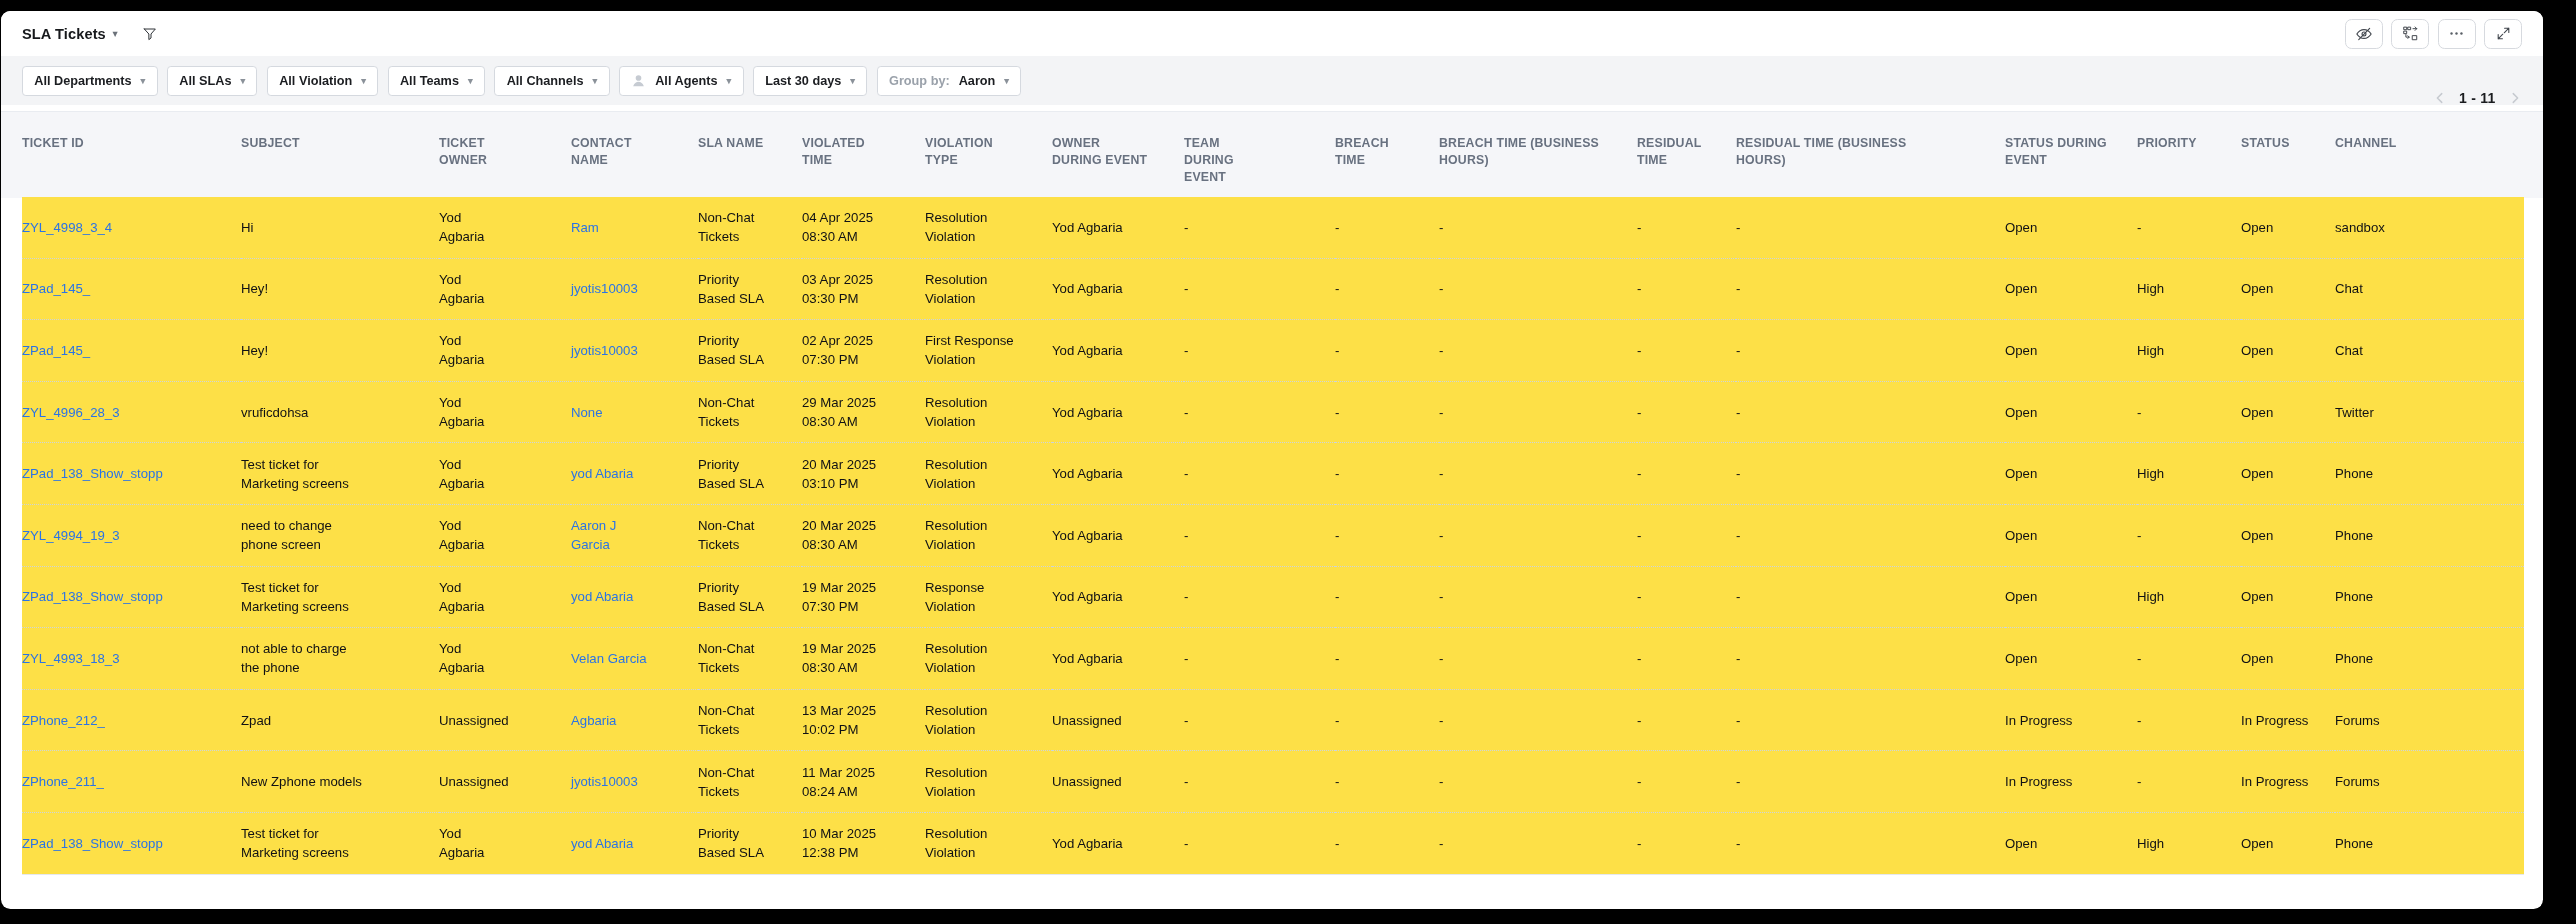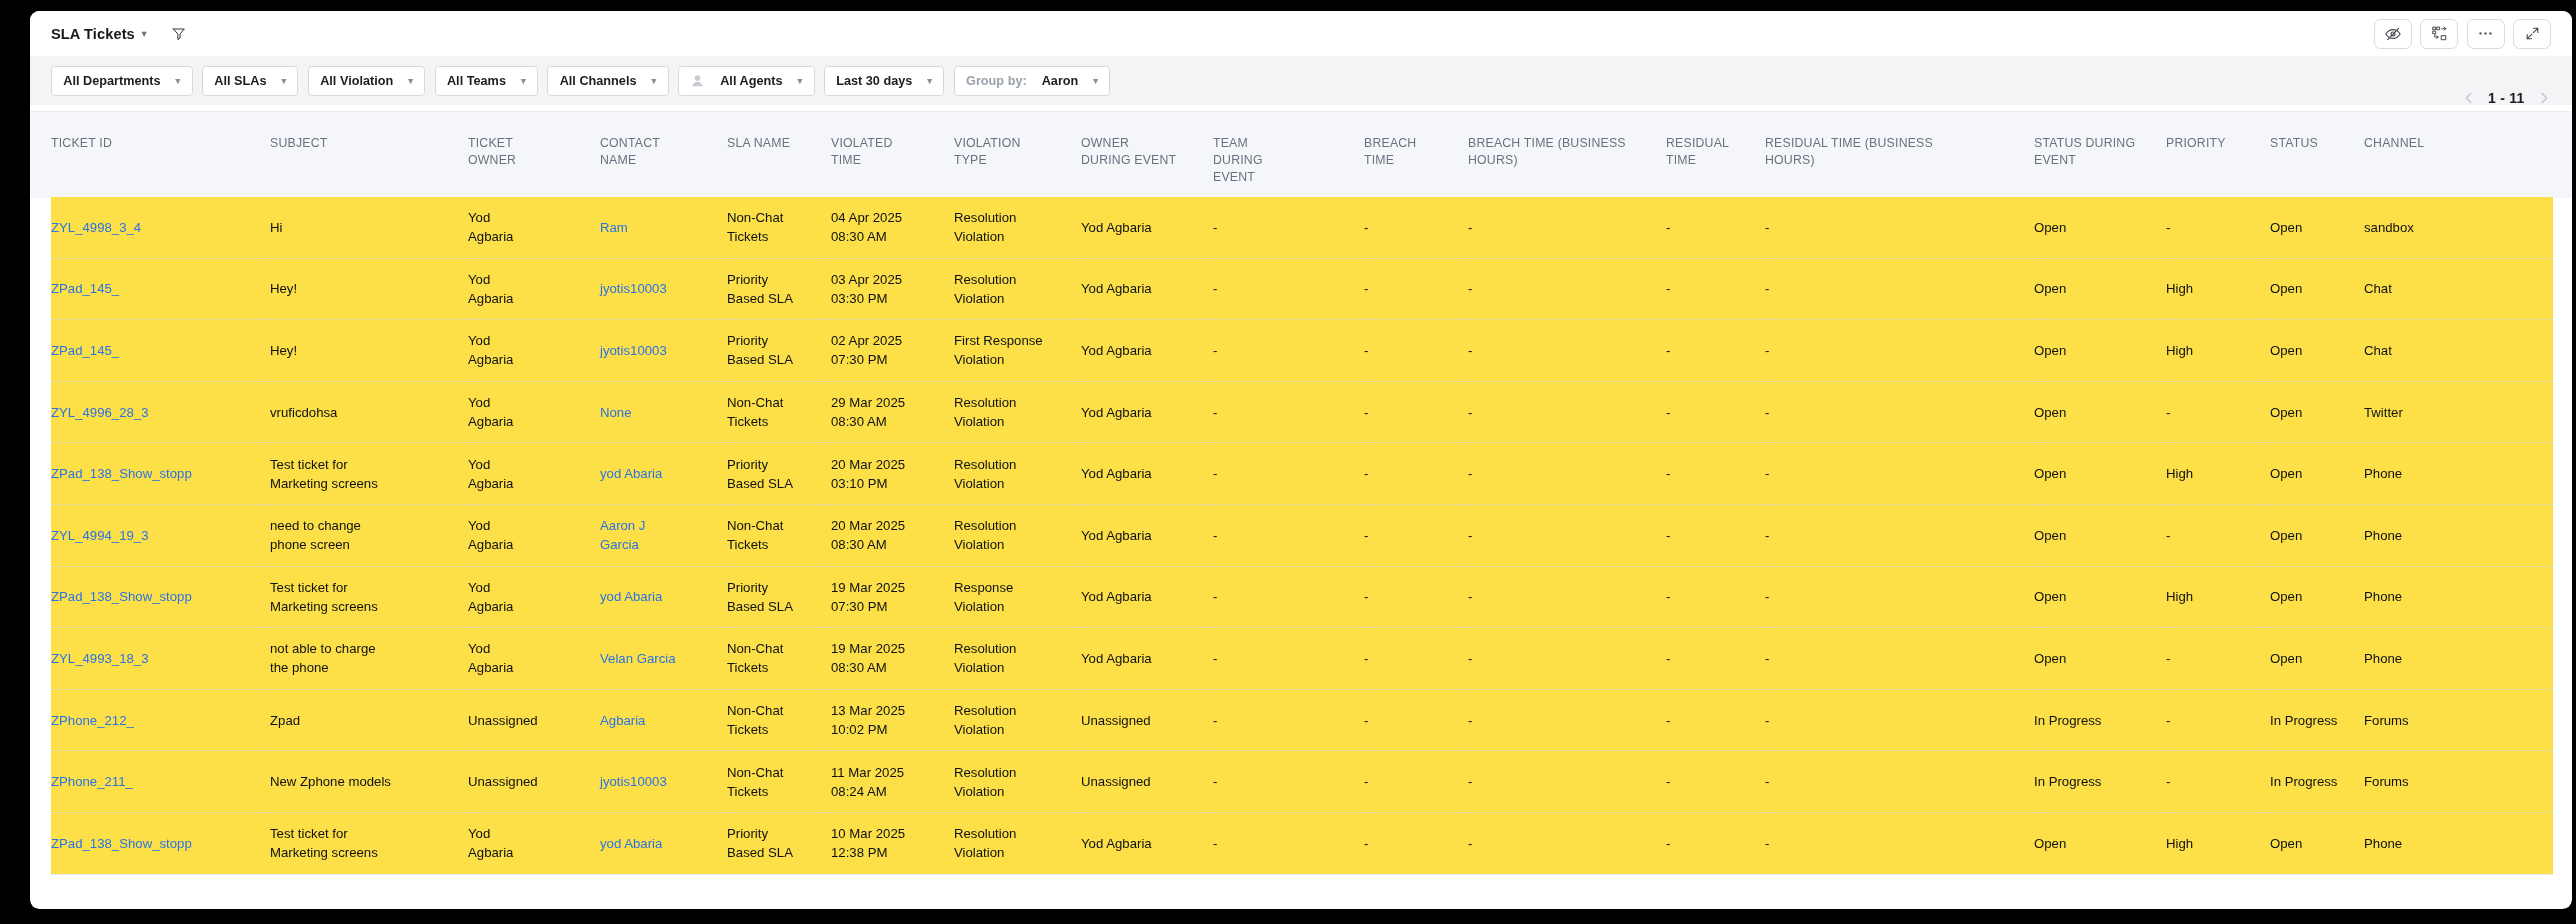--- a/index.html
+++ b/index.html
@@ -1,47 +1,47 @@
 <!DOCTYPE html>
 <html style="font-size:15px"><head>
 <meta charset="utf-8">
 <style>
   * { margin:0; padding:0; box-sizing:border-box; }
   html,body { width:2576px; height:924px; background:#000; font-family:"Liberation Sans", sans-serif; }
-  .app { position:absolute; left:30px; top:11.3px; width:2542px; height:898px; background:#fff; border-radius:9.4px; overflow:hidden; }
+  .app { position:absolute; left:1px; top:11.3px; width:2542px; height:898px; background:#fff; border-radius:9.4px; overflow:hidden; }
 
   
   .titlebar { height:45px; display:flex; align-items:center; padding:0 21px; background:#fff; }
   .title { font-size:14.6px; font-weight:700; color:#17191c; letter-spacing:0.1px; }
   .caret { color:#8a9199; font-size:9.4px; line-height:1; }
   .title-caret { margin-left:6.6px; font-size:10.4px; color:#6b7179; }
   .funnel { margin-left:24.5px; display:flex; align-items:center; cursor:pointer; }
   .tb-actions { margin-left:auto; display:flex; gap:8.5px; }
   .icon-btn { width:38px; height:30px; background:#fff; border:0.9px solid #d7dadf; border-radius:6.6px;
               display:flex; align-items:center; justify-content:center; cursor:pointer; }
 
   
   .filterbar { height:49px; background:#f3f4f6; display:flex; align-items:center; padding:0 21px; gap:9.4px; }
   .chip { height:30px; padding:0 11.3px; background:#fff; border:0.9px solid #d5d9df; border-radius:3.8px;
-          display:inline-flex; align-items:center; gap:15px; font-size:12.7px; font-weight:600; color:#1b1d21;
+          display:inline-flex; align-items:center; gap:9px; font-size:12.7px; font-weight:600; color:#1b1d21;
           cursor:pointer; white-space:nowrap; }
   .chip .muted { color:#9aa1aa; font-weight:600; }
   .pagination { margin-left:auto; display:flex; align-items:center; gap:12.3px;margin-top:34px; }
   .page-range { font-size:14px; font-weight:700; color:#1a1c1f; letter-spacing:0.3px; }
   .chev { display:flex; align-items:center; cursor:pointer; }
 
   .band-gap { height:5.7px; background:#fff; }
 
   
   .table-wrap { position:relative; padding:0 21px; }
   .table-wrap::before { content:""; position:absolute; left:0; right:0; top:0; height:86px;
                         background:#f5f6f9; border-top:0.9px solid #e9ecf1; }
   table { position:relative; width:2501px; border-collapse:collapse; table-layout:fixed; }
   th { height:86px; vertical-align:top; text-align:left; padding:24.5px 22.6px 0 0;
-       font-size:12.3px; font-weight:400; color:#687180; letter-spacing:0.2px; line-height:17px; }
+       font-size:12.3px; font-weight:700; color:#687180; letter-spacing:0.2px; line-height:17px; }
   td { vertical-align:middle; text-align:left; padding:11.3px 22.6px 11.3px 0;
        font-size:13.2px; color:#101114; line-height:19px; word-wrap:break-word; }
   tbody tr { border-bottom:0.9px dotted #ccd3dc; background:#fde047; }
   tbody tr:last-child { border-bottom:0.9px solid #e5e8ee; }
   a.cell-link { color:#2a73e6; text-decoration:none; cursor:pointer; }
 
   
   th:nth-child(2),  td:nth-child(2)  { padding-right:74px; }
   th:nth-child(3),  td:nth-child(3)  { padding-right:62px; }
   th:nth-child(4),  td:nth-child(4)  { padding-right:43px; }

